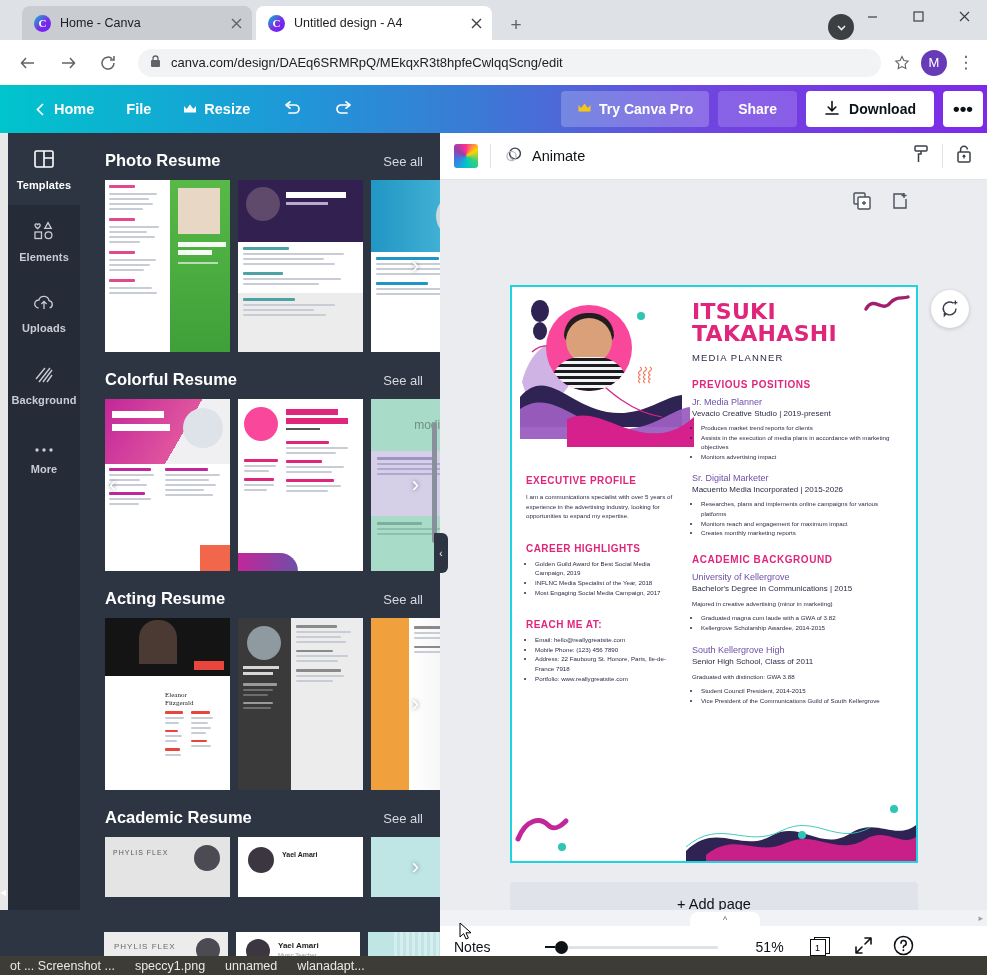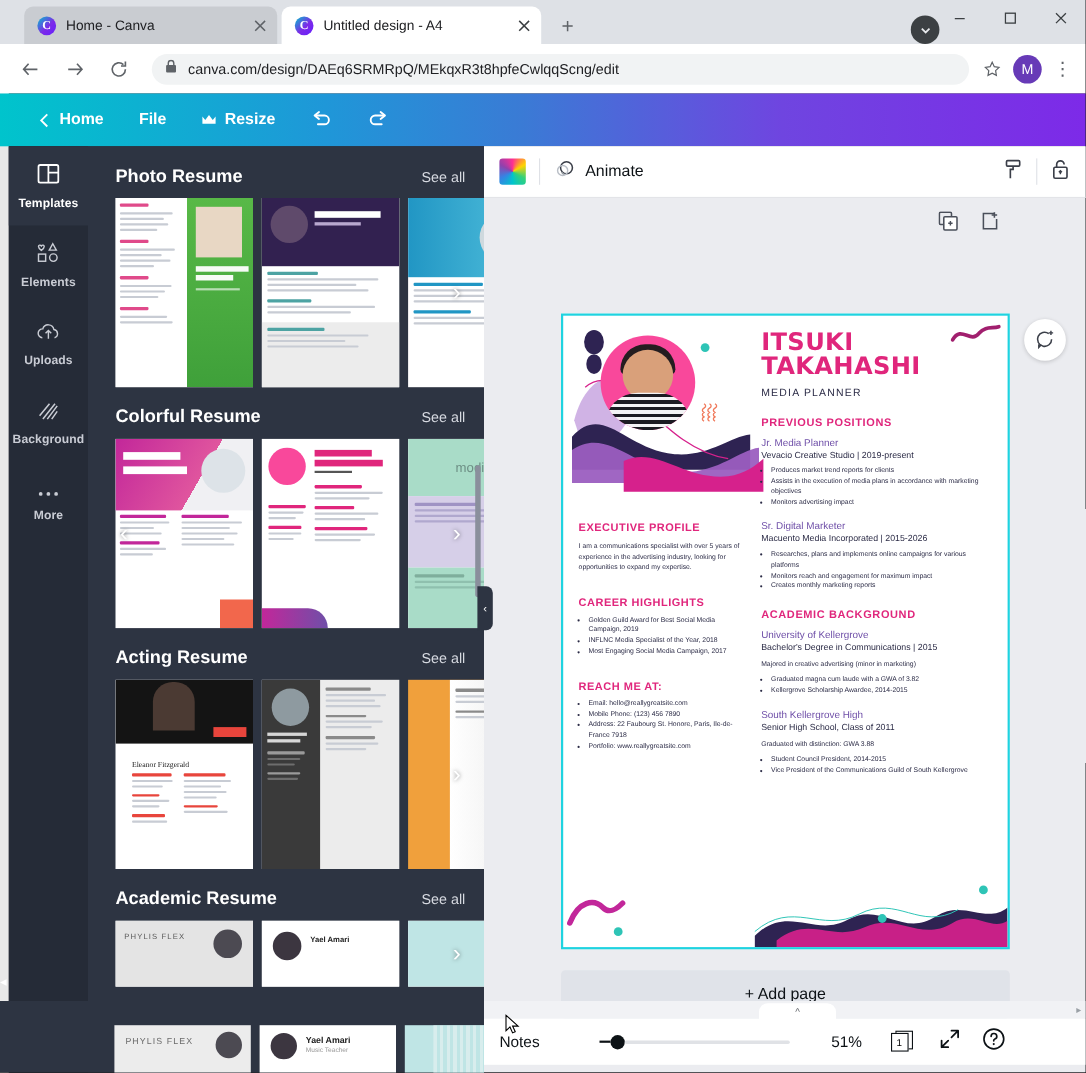--- a/index.html
+++ b/index.html
@@ -300,20 +300,42 @@
       </div>
       <div class="ct-item">
         <span class="ct-icon">
           <svg width="20" height="18" viewBox="0 0 20 18">
               <path d="M15 5H7a4 4 0 0 0 0 8h6" stroke="#fff" stroke-width="1.7" fill="none" stroke-linecap="round"></path>
               <path d="M12 1.8L16 5l-4 3.2" stroke="#fff" stroke-width="1.7" fill="none" stroke-linecap="round" stroke-linejoin="round"></path>
             </svg>
         </span>
       </div>
     </div>
+    <div class="ct-right">
+      <div class="btn-pro">
+        <span>
+          <svg width="15" height="12" viewBox="0 0 14 12">
+              <path d="M1 3l2.6 3L7 1.6L10.4 6L13 3v6.5H1z" fill="#f5c518"></path>
+            </svg>
+        </span>
+        <span>Try Canva Pro</span>
+      </div>
+      <div class="btn-share">
+        <span>Share</span>
+      </div>
+      <div class="btn-download">
+        <span>
+          <svg width="16" height="16" viewBox="0 0 16 16">
+              <path d="M8 1.5v9M4.2 7L8 10.8L11.8 7M2 14h12" stroke="#0d1216" stroke-width="1.6" fill="none" stroke-linecap="round"></path>
+            </svg>
+        </span>
+        <span>Download</span>
+      </div>
+      <div class="btn-more">•••</div>
+    </div>
   </div>
 
   <div class="rail">
     <div class="rail-item active">
       <span>
         <svg width="22" height="22" viewBox="0 0 22 22">
             <rect x="2" y="3" width="18" height="16" rx="1.5" stroke="#fff" stroke-width="1.6" fill="none"></rect>
             <path d="M11 3v16M11 10h9" stroke="#fff" stroke-width="1.6"></path>
           </svg>
       </span>
@@ -520,21 +542,21 @@
       <div class="cat-head">
         <span class="cat-title">Acting Resume</span>
         <span class="cat-seeall">See all</span>
       </div>
       <div class="thumbs">
         <div class="thumb">
           <div style="height:34%;background:#141414;position:relative;">
             <div style="position:absolute;left:34px;top:2px;width:38px;height:44px;background:#4b3a33;border-radius:18px 18px 0 0;"></div>
             <div style="position:absolute;right:6px;bottom:6px;width:30px;height:9px;background:#e8453c;"></div>
           </div>
-          <div style="padding:15px;">
+          <div style="padding:15px;margin-left:45px;">
             <div style="font-size:7px;font-family:'Liberation Serif',serif;color:#222;margin-bottom:4px;">Eleanor Fitzgerald</div>
             <div style="display:flex;gap:5px;">
               <div style="width:47%">
                   <div class="tl" style="background:#e8453c;width:85%;height:2.5px"></div>
                   <div class="tl" style="width:88%"></div>
                   <div class="tl" style="width:66%"></div>
                   <div class="tl" style="background:#e8453c;width:60%;height:2.5px;margin-top:6px"></div>
                   <div class="tl" style="width:80%"></div>
                   <div class="tl" style="width:58%"></div>
                   <div class="tl" style="background:#e8453c;width:70%;height:2.5px;margin-top:6px"></div>
@@ -826,18 +848,24 @@
   </div>
   <div class="dl-pop" style="left:236px;width:124px;background:#fff;">
     <div style="position:absolute;left:10px;top:7px;width:24px;height:24px;border-radius:50%;background:#3c3640;"></div>
     <div style="position:absolute;left:42px;top:9px;font-size:8px;font-weight:bold;color:#222;">Yael Amari</div>
     <div style="position:absolute;left:42px;top:20px;font-size:6px;color:#999;">Music Teacher</div>
   </div>
   <div class="dl-pop" style="left:368px;width:72px;background:#bfe5e5;">
     <div style="position:absolute;right:0;top:0;width:46px;height:100%;background:repeating-linear-gradient(90deg,#d8eded 0 3px,#bfe5e5 3px 6px);"></div>
   </div>
 
+  <div class="taskbar">
+    <span class="task-item">ot ... Screenshot ...</span>
+    <span class="task-item">speccy1.png</span>
+    <span class="task-item">unnamed</span>
+    <span class="task-item">wlanadapt...</span>
+  </div>
 
   <svg style="position:absolute;left:459px;top:922px;width:14px;height:20px;" viewBox="0 0 14 20">
     <path d="M1 1 L1 15 L4.6 11.6 L7 17 L9.4 16 L7 10.8 L12 10.8 Z" fill="#fff" stroke="#000" stroke-width="1"></path>
   </svg>
 
 </div>
 
 </body></html>

